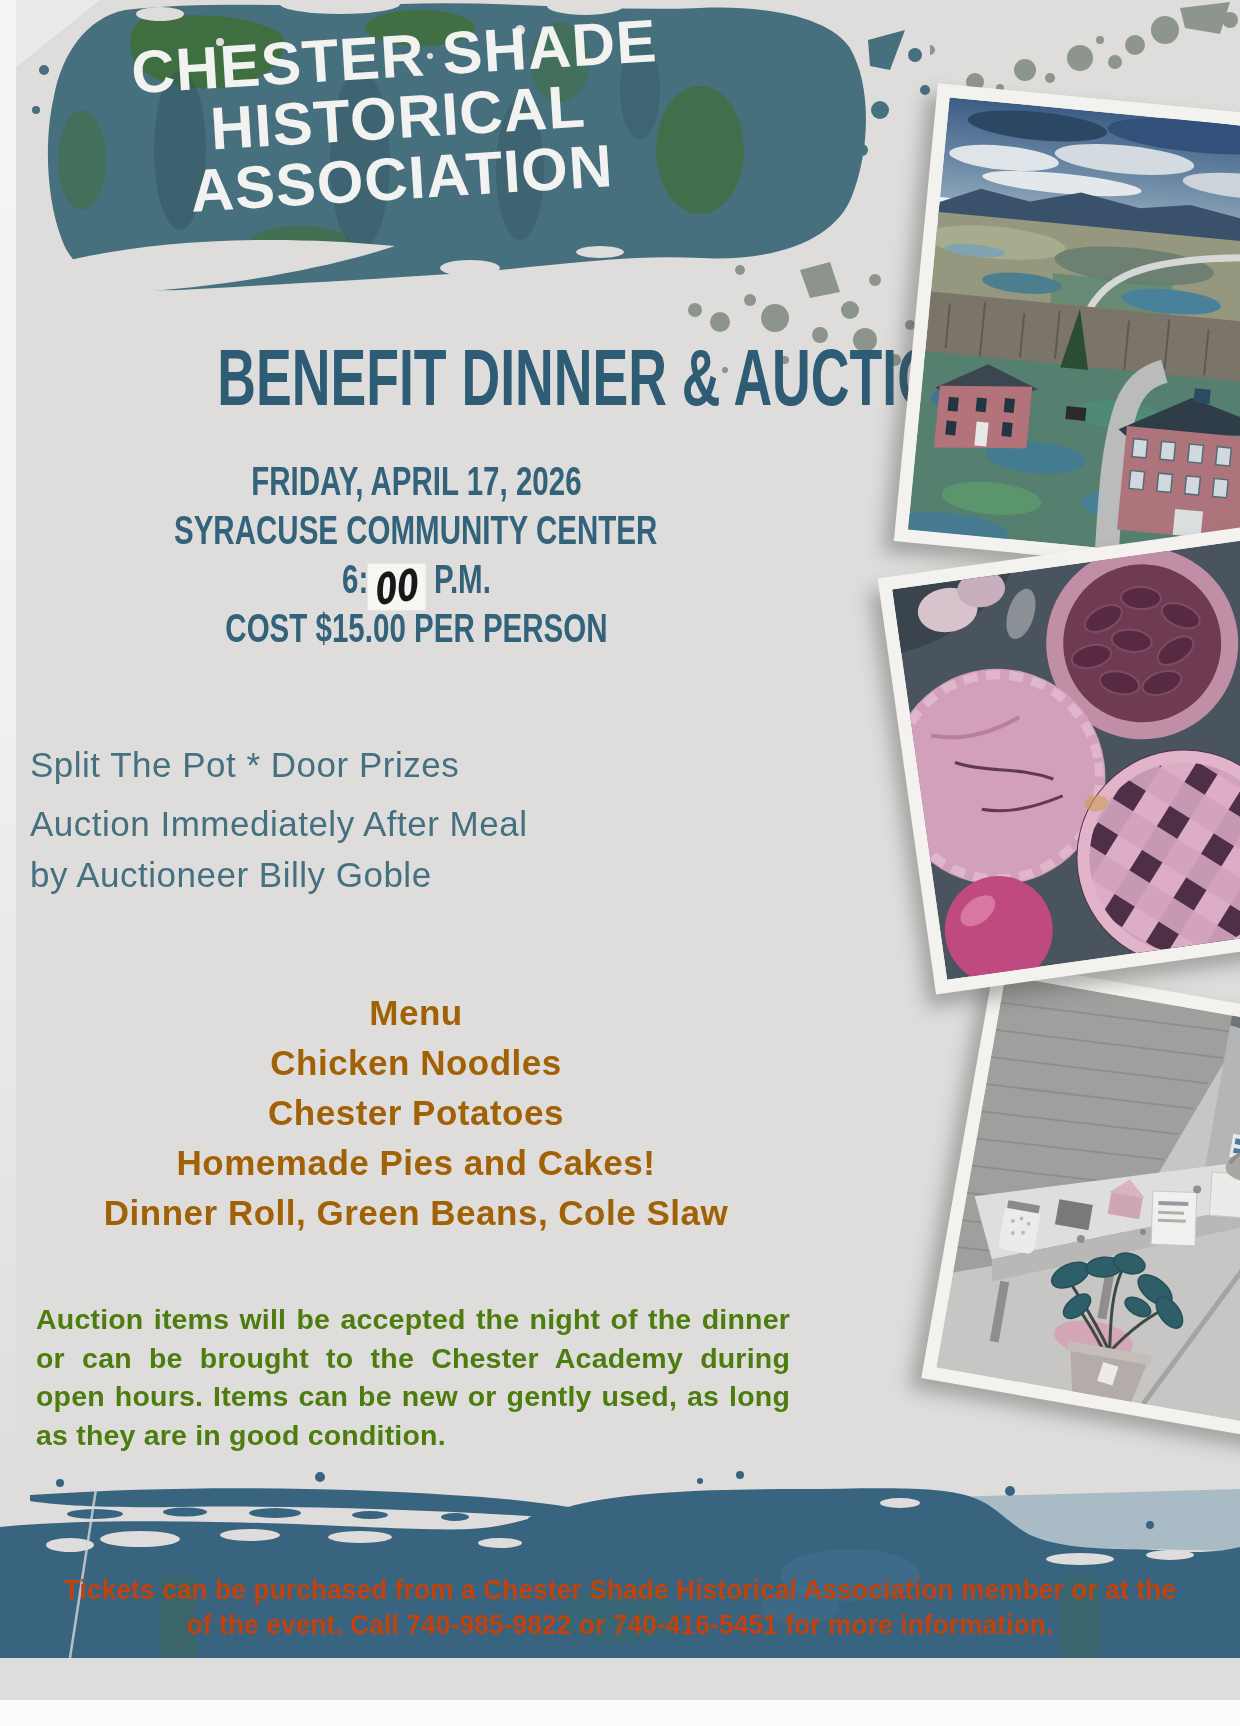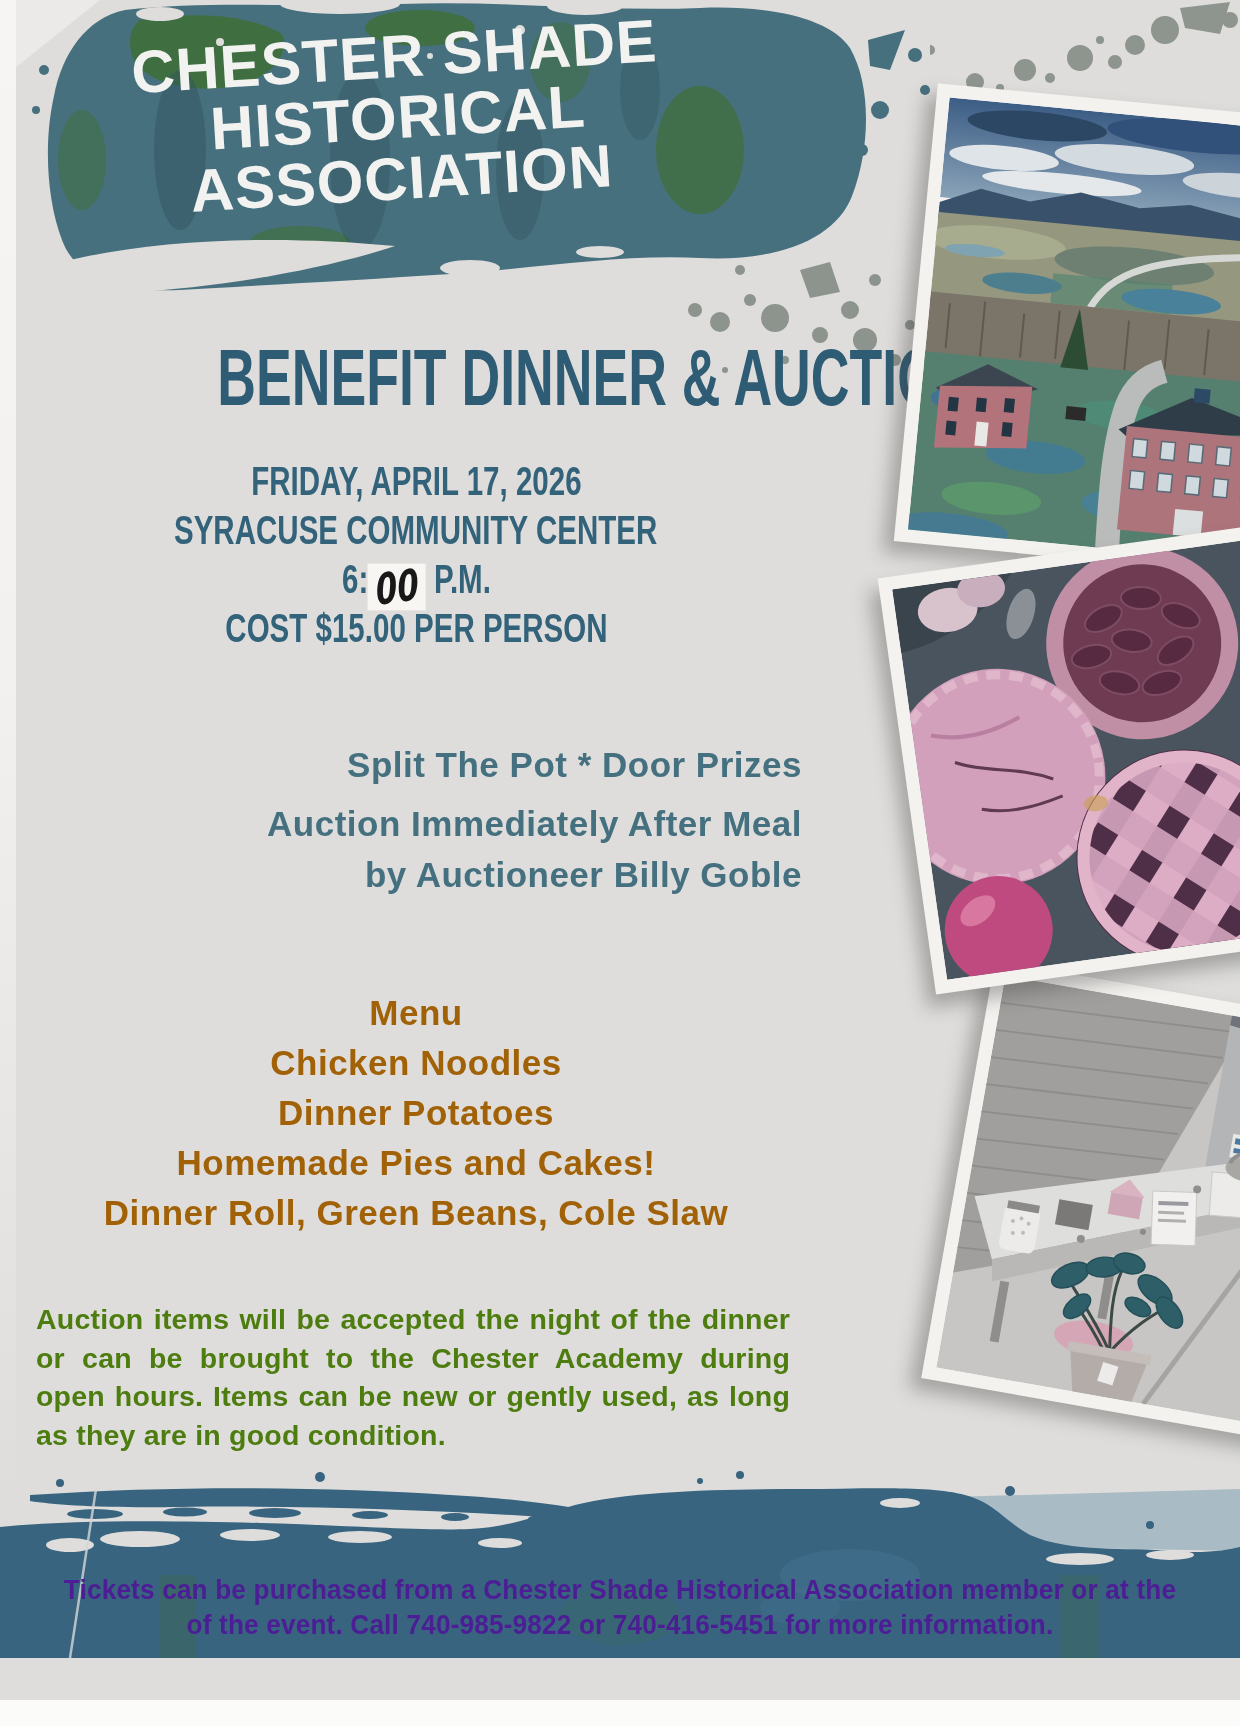--- a/index.html
+++ b/index.html
@@ -22,40 +22,40 @@
   .headline{left:30px;top:332px;width:772px;text-align:center;color:#2e5c75;z-index:6;}
   .condense{display:inline-block;white-space:nowrap;font-weight:bold;transform-origin:center;}
   .headline .condense{font-size:80px;transform:scaleX(.67);}
   .details{left:30px;top:457px;width:772px;text-align:center;color:#33627b;z-index:6;}
   .details .line{height:49px;line-height:49px;}
   .details .condense{font-size:41px;transform:scaleX(.72);}
   .patch{display:inline-block;background:#f7f6f3;min-width:80px;height:46px;
          vertical-align:-9px;box-shadow:0 0 0 1px #e7e6e3;text-align:center;}
   .hw{display:inline-block;font-family:"DejaVu Sans",sans-serif;font-style:italic;
       font-weight:bold;font-size:43px;line-height:44px;color:#181818;transform:rotate(-6deg);}
-  .highlights{left:30px;top:740px;width:772px;text-align:right;color:#44707f;
-      font-weight:bold;font-size:35px;letter-spacing:.5px;z-index:6;}
+  .highlights{left:30px;top:740px;width:772px;text-align:left;color:#44707f;
+      font-weight:normal;font-size:35px;letter-spacing:.5px;z-index:6;}
   .highlights .h1{line-height:50px;margin-bottom:8px;}
   .highlights .h2{line-height:51px;}
   .menu{left:30px;top:988px;width:772px;text-align:center;color:#a16207;
       font-weight:bold;font-size:35px;line-height:50px;letter-spacing:.5px;z-index:6;}
   .note{left:36px;top:1300px;width:754px;color:#4d7c0f;font-weight:bold;
       font-size:28.5px;line-height:38.5px;text-align:justify;letter-spacing:.2px;z-index:6;}
 
   
   .photo{position:absolute;background:#f3f2ef;padding:13px;
          box-shadow:-10px 12px 18px rgba(70,70,70,.38);}
   .photo svg{width:100%;height:100%;}
   .photo1{left:915px;top:100px;width:346px;height:434px;transform:rotate(5.5deg);z-index:10;}
   .photo2{left:905px;top:550px;width:354px;height:394px;transform:rotate(-8deg);z-index:12;}
   .photo3{left:955px;top:992px;width:374px;height:398px;transform:rotate(10deg);z-index:11;}
 
   
   .band-svg{left:0;top:1455px;z-index:4;}
-  .footer-text{left:0;top:1573px;width:1240px;text-align:center;color:#4c1d95;
+  .footer-text{left:0;top:1573px;width:1240px;text-align:center;color:#c2410c;
       font-weight:bold;z-index:7;}
   .footer-text .l{display:block;white-space:nowrap;font-size:27.5px;line-height:34.5px;
       transform:scaleX(.95);transform-origin:center;letter-spacing:.2px;}
 
   
   .edge-left{left:0;top:0;width:16px;height:1500px;z-index:8;
       background:linear-gradient(180deg,#f6f5f3 0%,#f2f1ef 45%,rgba(242,241,239,0) 100%);}
   .edge-bottom{left:0;top:1700px;width:1240px;height:26px;background:#fbfbf9;z-index:8;}
 </style>
 </head>
@@ -165,21 +165,21 @@
 
   <div class="abs highlights">
     <div class="h1">Split The Pot * Door Prizes</div>
     <div class="h2">Auction Immediately After Meal</div>
     <div class="h2">by Auctioneer Billy Goble</div>
   </div>
 
   <div class="abs menu">
     <div>Menu</div>
     <div>Chicken Noodles</div>
-    <div>Dinner Potatoes</div>
+    <div>Chester Potatoes</div>
     <div>Homemade Pies and Cakes!</div>
     <div>Dinner Roll, Green Beans, Cole Slaw</div>
   </div>
 
   <div class="abs note">Auction items will be accepted the night of the dinner or can be brought to the Chester Academy during open hours. Items can be new or gently used, as long as they are in good condition.</div>
 
   <div class="photo photo1">
     <svg viewBox="0 0 346 434" preserveAspectRatio="none">
       <defs>
         <linearGradient id="sky" x1="0" y1="0" x2="0" y2="1">

